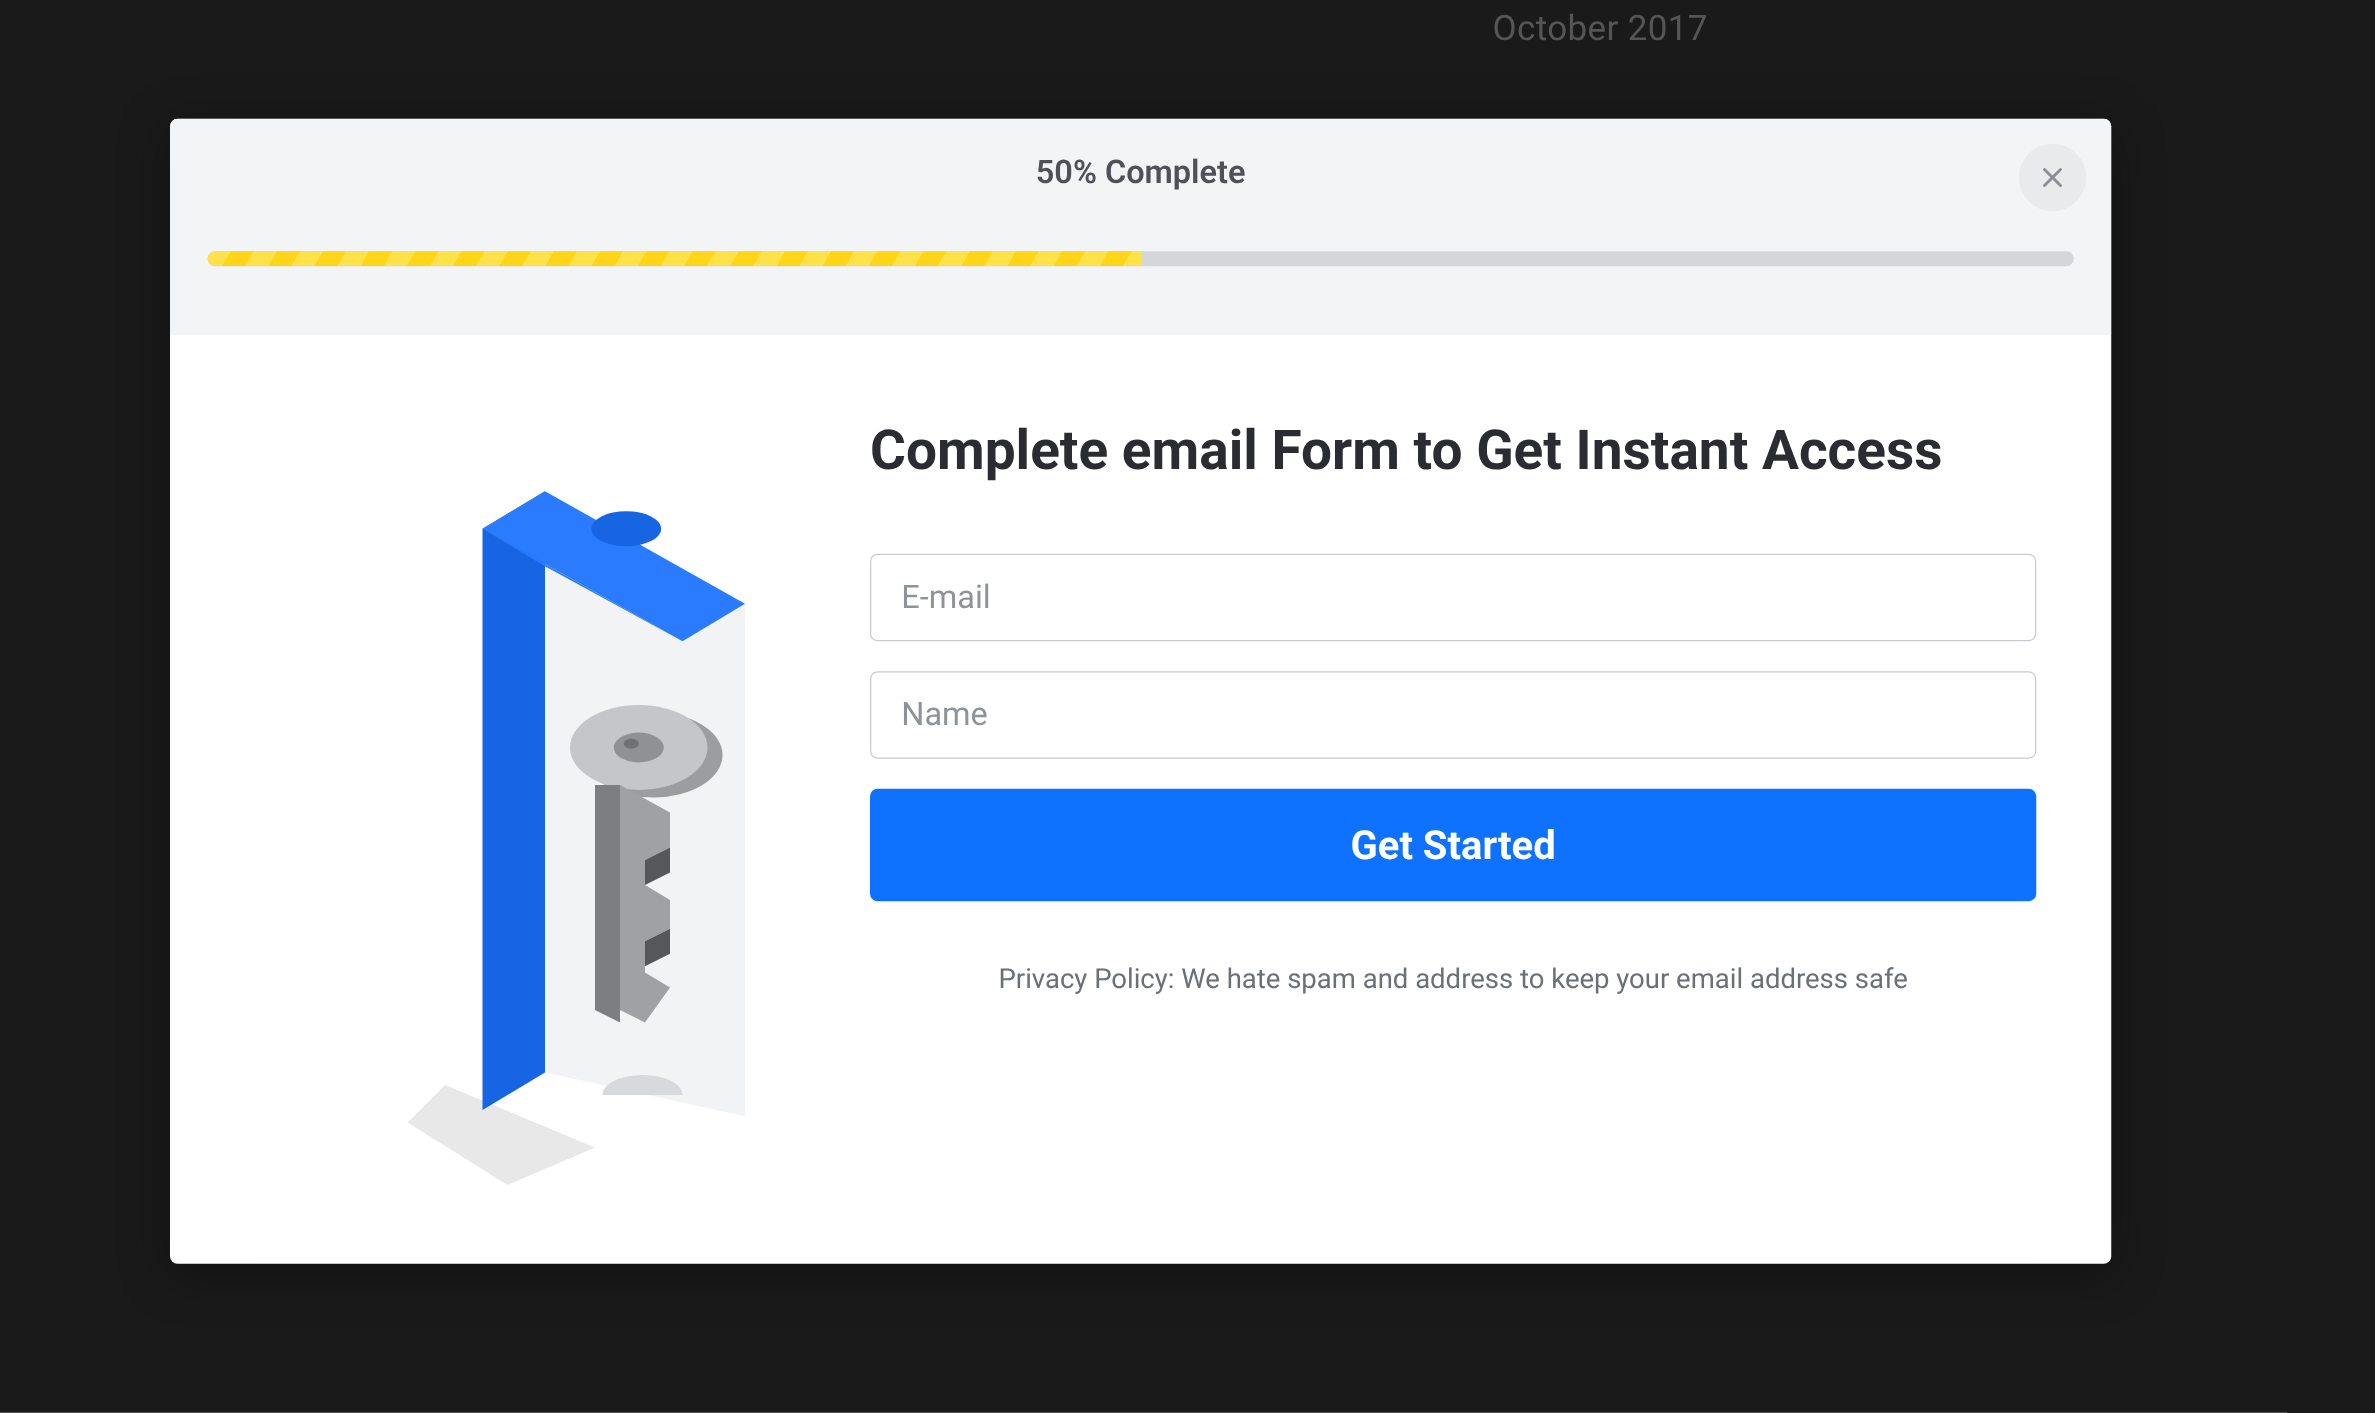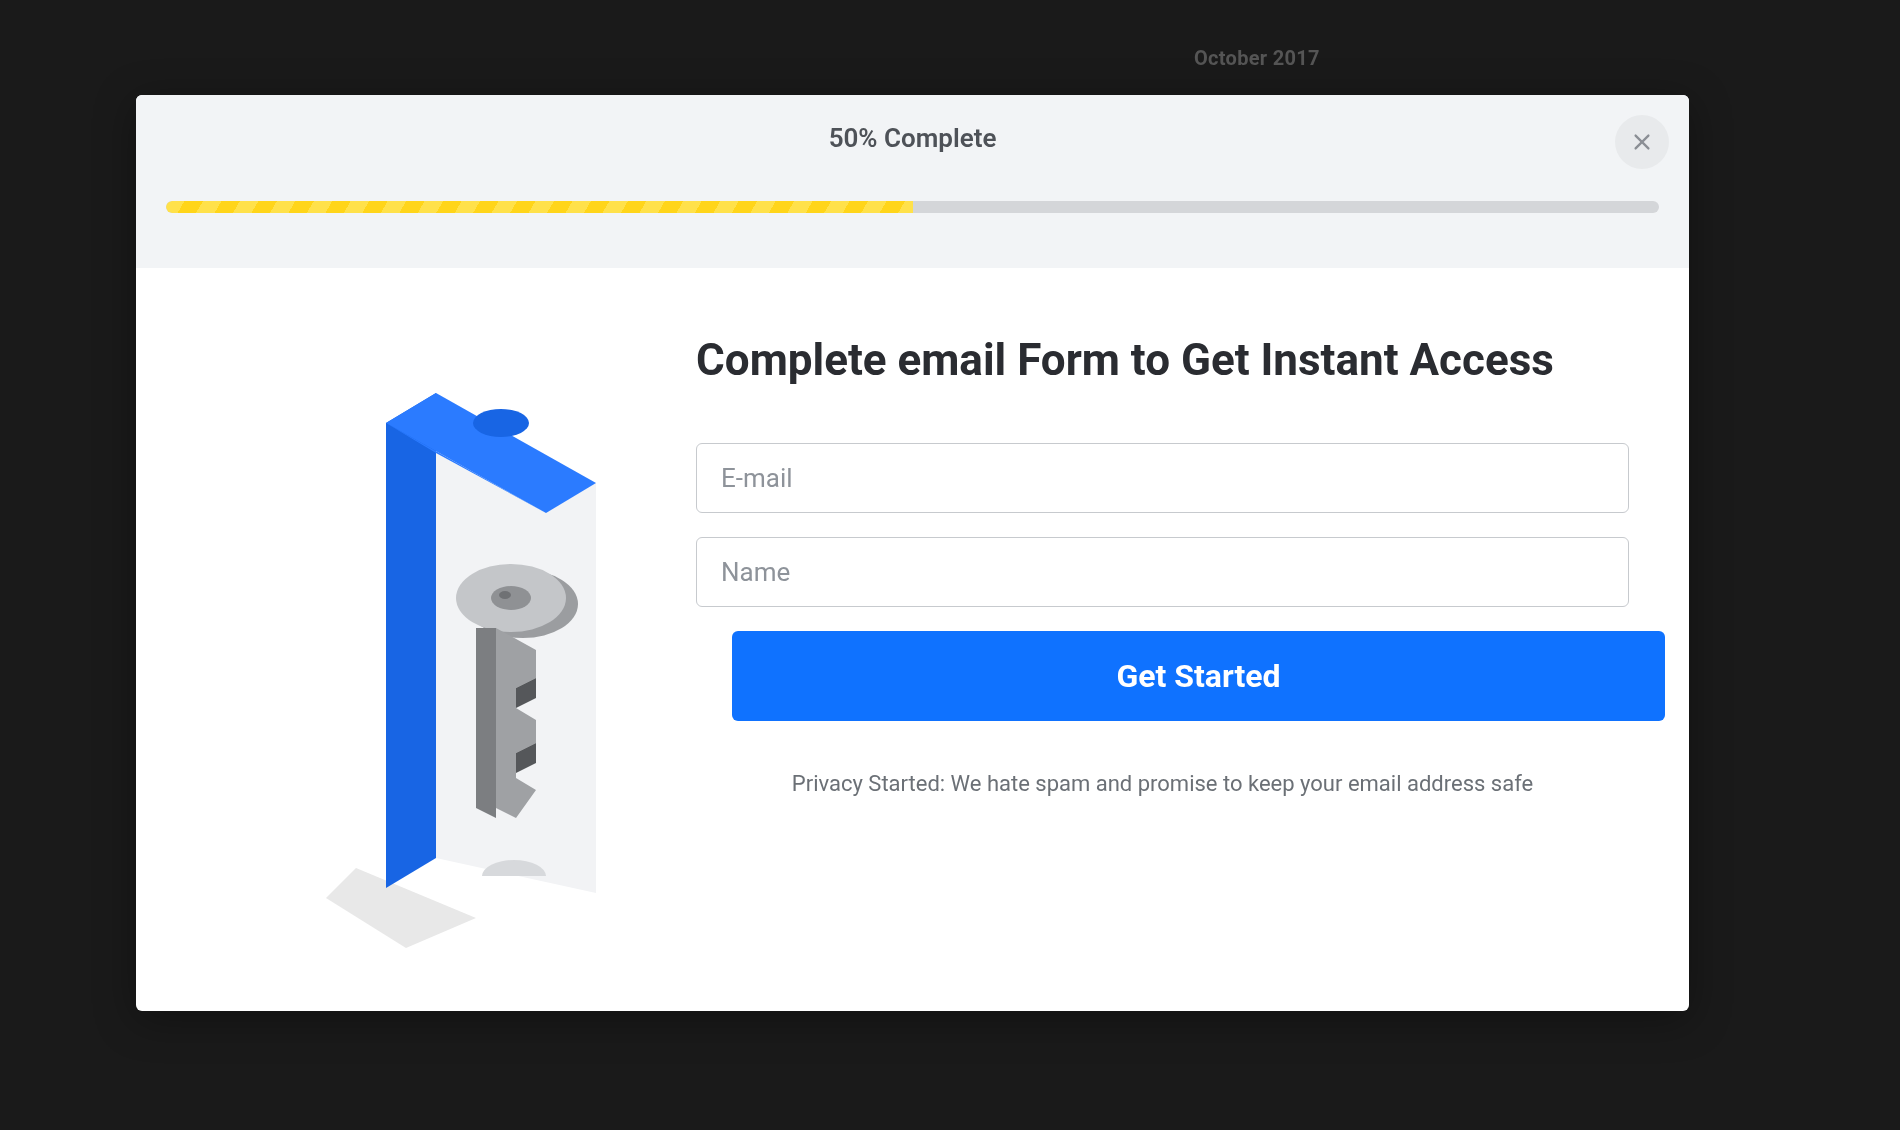--- a/index.html
+++ b/index.html
@@ -10,24 +10,23 @@
     background: #1a1a1a;
     font-family: -apple-system, BlinkMacSystemFont, "Segoe UI", Roboto, "Helvetica Neue", Arial, sans-serif;
     overflow: hidden;
     position: relative;
   }
   .bg-text {
     position: absolute;
     top: 6px;
     left: 1194px;
     color: #555;
-    font-size: 20px;
-    font-weight: 700;
+    font-size: 28px;
+    font-weight: 400;
     letter-spacing: 0.3px;
-    margin-top: 40px;
   }
   .overlay {
     position: absolute;
     inset: 0;
     background: rgba(0,0,0,0.0);
   }
   .modal {
     position: absolute;
     top: 95px;
     left: 136px;
@@ -140,21 +139,20 @@
     height: 90px;
     border: none;
     border-radius: 6px;
     background: #0f72ff;
     color: #fff;
     font-size: 32px;
     font-weight: 700;
     cursor: pointer;
     font-family: inherit;
     margin-bottom: 50px;
-    margin-left: 36px;
   }
   .privacy {
     text-align: center;
     color: #6b7076;
     font-size: 22px;
   }
 </style>
 </head>
 <body>
 
@@ -214,18 +212,18 @@
 
       <div class="form-col">
         <h2 class="form-title">Complete email Form to Get Instant Access</h2>
 
         <input type="email" class="field" placeholder="E-mail" style="">
 
         <input type="text" class="field" placeholder="Name" style="">
 
         <button class="submit-btn">Get Started</button>
 
-        <div class="privacy">Privacy Started: We hate spam and promise to keep your email address safe</div>
+        <div class="privacy">Privacy Policy: We hate spam and address to keep your email address safe</div>
       </div>
     </div>
 
   </div>
 </div>
 
 </body></html>

